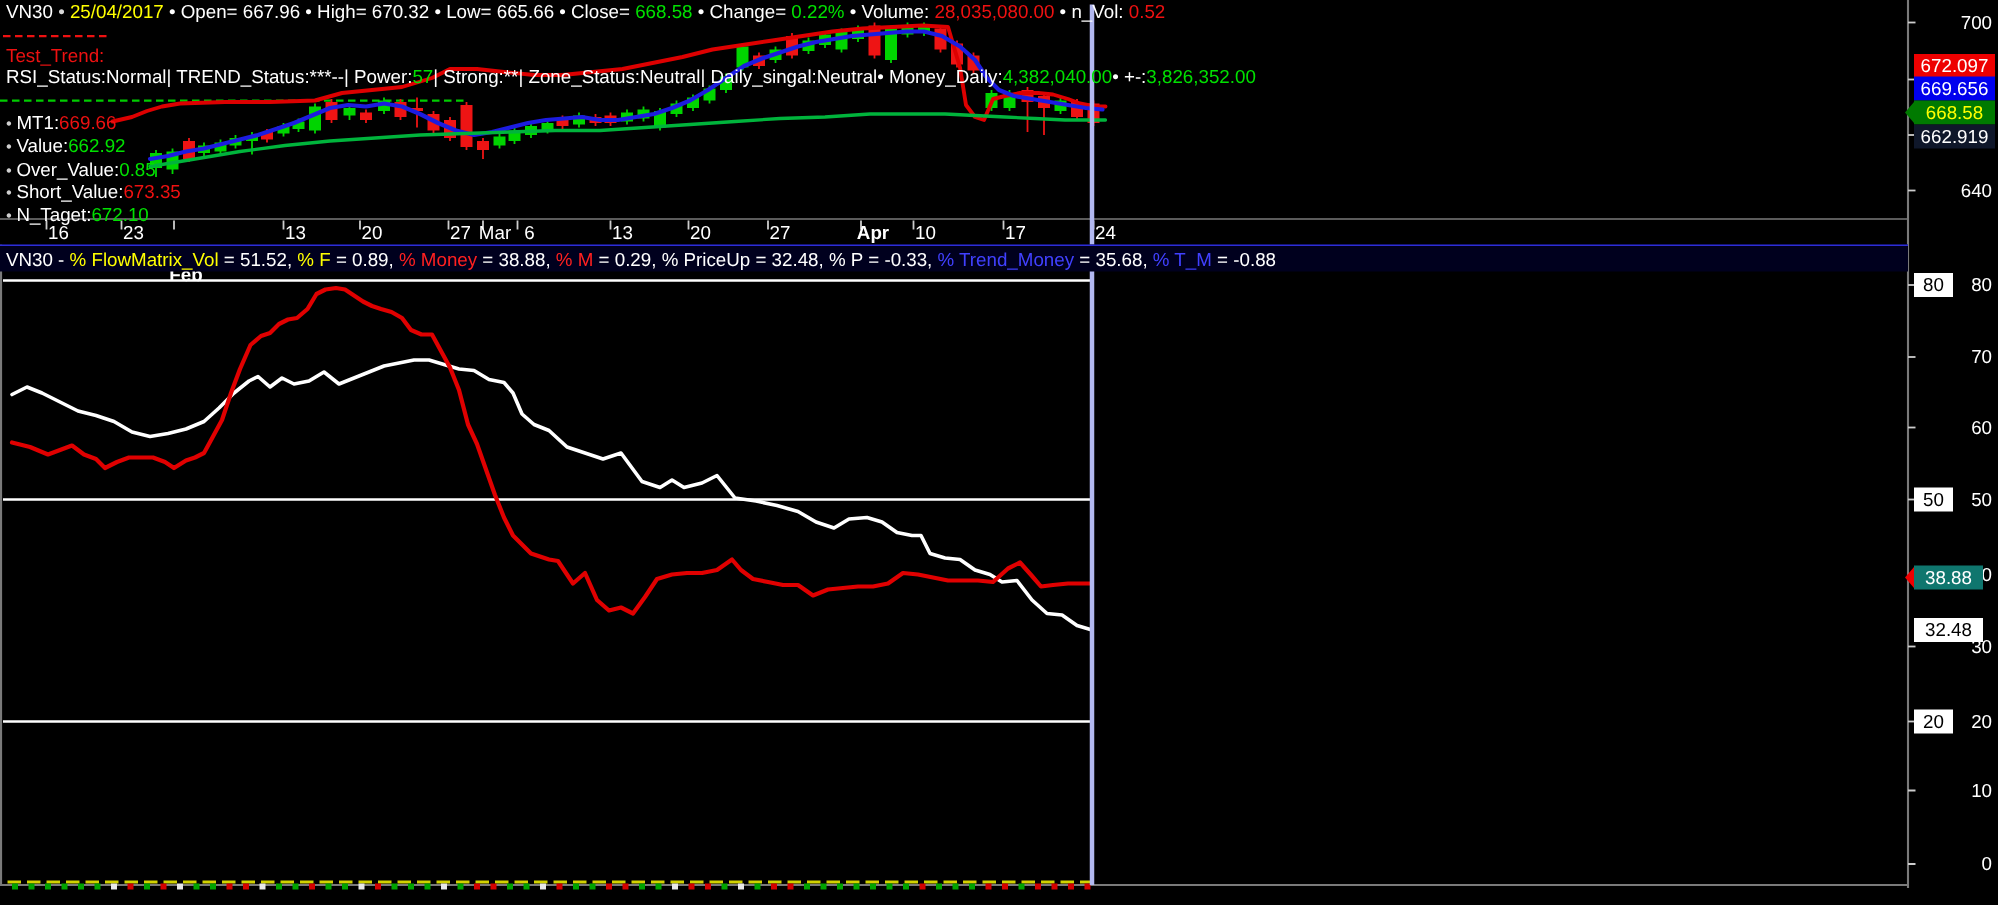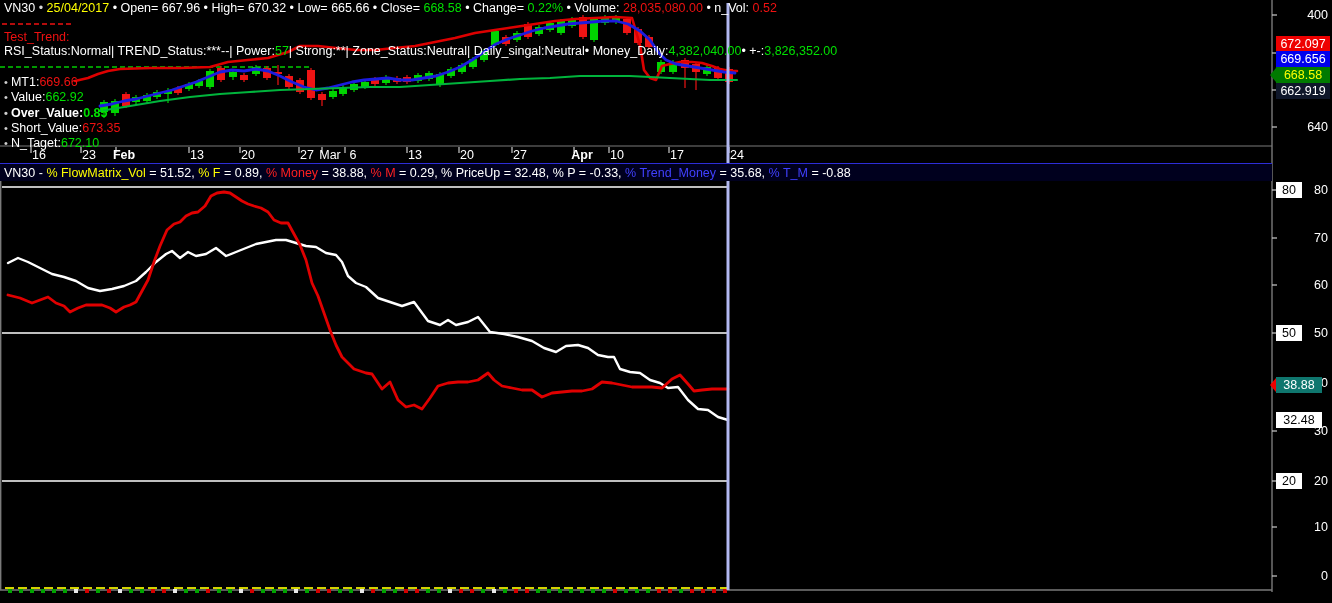--- a/index.html
+++ b/index.html
@@ -274,41 +274,41 @@
 
   <div class="txt" style="left: 4px; top: 31px; color: rgb(238, 17, 17);">Test_Trend:</div>
 
   <div class="txt" style="left:4px;top:45px;"><span class="seg" style="color: rgb(255, 255, 255);">RSI_Status:Normal| TREND_Status:***--| Power:</span><span class="seg" style="color: rgb(0, 224, 0);">57</span><span class="seg" style="color: rgb(255, 255, 255);">| Strong:**| Zone_Status:Neutral| Daily_singal:Neutral</span><span class="seg" style="color: rgb(255, 255, 255);">• Money_Daily:</span><span class="seg" style="color: rgb(0, 224, 0);">4,382,040.00</span><span class="seg" style="color: rgb(255, 255, 255);">• +-:</span><span class="seg" style="color: rgb(0, 224, 0);">3,826,352.00</span></div>
 
   <div id="indicator-list"></div>
 
   <div class="date-axis" id="date-axis">
       <span style="left: 24px;">16</span>
       <span style="left: 74px;">23</span>
-      <span style="left: 109px; font-weight: 700;">Feb</span>
+      <span style="left: 109px; font-weight: 700; margin-top: 28px;">Feb</span>
       <span style="left: 182px;">13</span>
       <span style="left: 233px;">20</span>
       <span style="left: 292px;">27</span>
       <span style="left: 315px; font-weight: 400;">Mar</span>
       <span style="left: 338px;">6</span>
       <span style="left: 400px;">13</span>
       <span style="left: 452px;">20</span>
       <span style="left: 505px;">27</span>
       <span style="left: 567px; font-weight: 700;">Apr</span>
       <span style="left: 602px;">10</span>
       <span style="left: 662px;">17</span>
       <span style="left: 722px;">24</span>
     </div>
 
   <div class="bottom-header" style="background: rgb(0, 0, 30);">
     <div class="inner"><span class="seg" style="color: rgb(255, 255, 255);">VN30 - </span><span class="seg" style="color: rgb(255, 255, 0);">% FlowMatrix_Vol</span><span class="seg" style="color: rgb(255, 255, 255);"> = 51.52, </span><span class="seg" style="color: rgb(255, 255, 0);">% F</span><span class="seg" style="color: rgb(255, 255, 255);"> = 0.89, </span><span class="seg" style="color: rgb(255, 32, 32);">% Money</span><span class="seg" style="color: rgb(255, 255, 255);"> = 38.88, </span><span class="seg" style="color: rgb(255, 32, 32);">% M</span><span class="seg" style="color: rgb(255, 255, 255);"> = 0.29, </span><span class="seg" style="color: rgb(255, 255, 255);">% PriceUp</span><span class="seg" style="color: rgb(255, 255, 255);"> = 32.48, </span><span class="seg" style="color: rgb(255, 255, 255);">% P</span><span class="seg" style="color: rgb(255, 255, 255);"> = -0.33, </span><span class="seg" style="color: rgb(64, 64, 255);">% Trend_Money</span><span class="seg" style="color: rgb(255, 255, 255);"> = 35.68, </span><span class="seg" style="color: rgb(64, 64, 255);">% T_M</span><span class="seg" style="color: rgb(255, 255, 255);"> = -0.88</span></div>
   </div>
 
   <div class="axis-col" id="axis-col">
-      <span class="axis-label" style="top: 8px;">400</span>
+      <span class="axis-label" style="top: 8px;">700</span>
       <span class="axis-label" style="top: 120px;">640</span>
       <span class="axis-label" style="top: 183px;">80</span>
       <span class="axis-label" style="top: 231px;">70</span>
       <span class="axis-label" style="top: 278px;">60</span>
       <span class="axis-label" style="top: 326px;">50</span>
       <span class="axis-label" style="top: 376px;">40</span>
       <span class="axis-label" style="top: 424px;">30</span>
       <span class="axis-label" style="top: 474px;">20</span>
       <span class="axis-label" style="top: 520px;">10</span>
       <span class="axis-label" style="top: 569px;">0</span>
@@ -318,16 +318,16 @@
       <div class="badge" style="top: 83px; width: 54px; background: #0f172a; color: rgb(255, 255, 255);">662.919</div>
       <div class="badge" style="top: 182px; width: 26px; background: rgb(255, 255, 255); color: rgb(0, 0, 0);">80</div>
       <div class="badge" style="top: 325px; width: 26px; background: rgb(255, 255, 255); color: rgb(0, 0, 0);">50</div>
       <div class="badge" style="top: 377px; width: 46px; background: #0f766e; color: rgb(255, 255, 255);">38.88<span class="arrow" style="border-right: 6px solid rgb(238, 0, 0);"></span></div>
       <div class="badge" style="top: 412px; width: 46px; background: rgb(255, 255, 255); color: rgb(0, 0, 0);">32.48</div>
       <div class="badge" style="top: 473px; width: 26px; background: rgb(255, 255, 255); color: rgb(0, 0, 0);">20</div>
     </div>
 
 <div class="ind-row" style="top: 75px;"><span class="bullet">• </span><span>MT1:</span><span style="color: rgb(238, 17, 17);">669.66</span></div>
     <div class="ind-row" style="top: 90.3px;"><span class="bullet">• </span><span>Value:</span><span style="color: rgb(0, 224, 0);">662.92</span></div>
-    <div class="ind-row" style="top: 105.6px; font-weight: bold;"><span class="bullet">• </span><span>Over_Value:</span><span style="color: rgb(0, 224, 0);">0.85</span></div>
+    <div class="ind-row" style="top: 105.6px;"><span class="bullet">• </span><span>Over_Value:</span><span style="color: rgb(0, 224, 0);">0.85</span></div>
     <div class="ind-row" style="top: 120.9px;"><span class="bullet">• </span><span>Short_Value:</span><span style="color: rgb(238, 17, 17);">673.35</span></div>
     <div class="ind-row" style="top: 136.2px;"><span class="bullet">• </span><span>N_Taget:</span><span style="color: rgb(0, 224, 0);">672.10</span></div>
   </div>
 
 </body></html>

